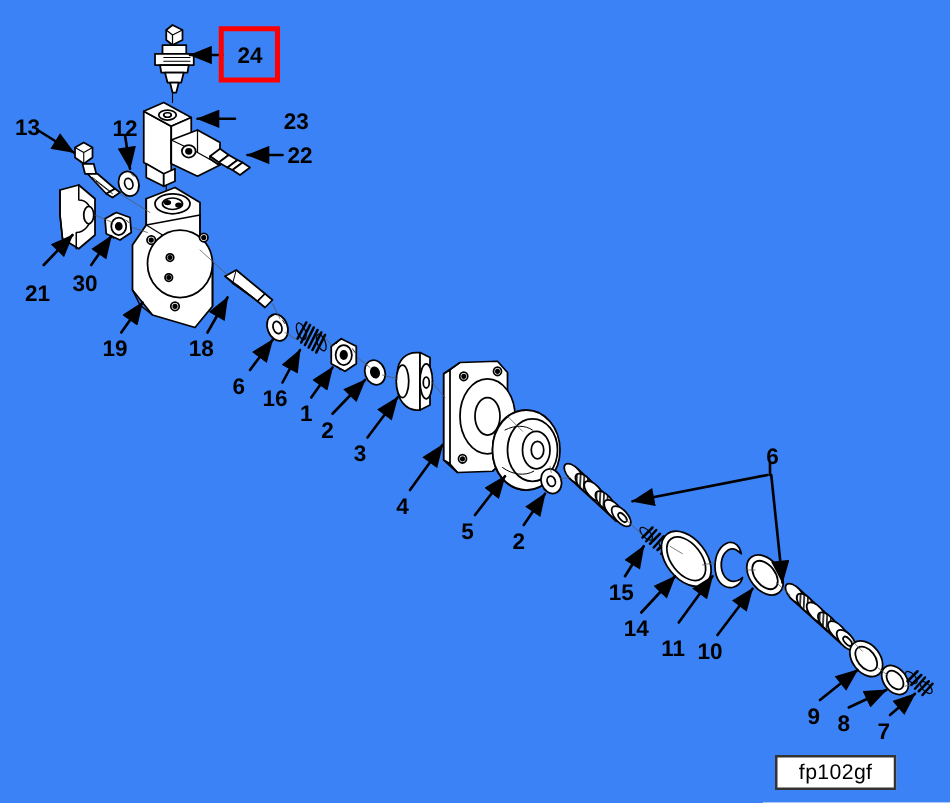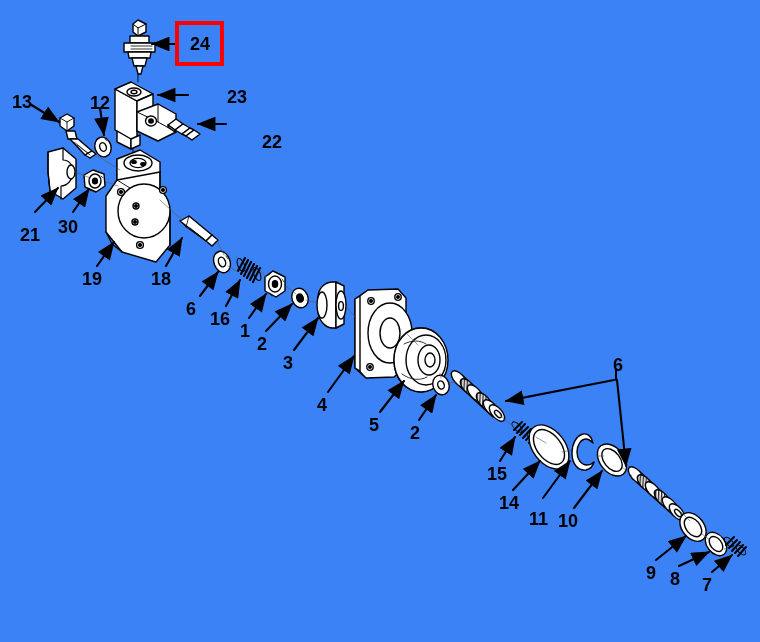--- a/index.html
+++ b/index.html
@@ -368,21 +368,21 @@
         <path d="M712,572 L732,555" marker-end="url(#arrowhead)"></path>
       </g>
     </g>
   </svg>
 
   <div class="highlight-box" id="highlight-24" style="left: 175px; top: 21px; width: 49px; height: 45px; border-color: rgb(255, 0, 0); border-width: 4px;"></div>
 
   <div id="callout-layer">
       <div class="callout-label" style="left: 190px; top: 35px;">24</div>
       <div class="callout-label" style="left: 179px; top: 88px; margin-left: 48px;">23</div>
-      <div class="callout-label" style="left: 230px; top: 133px; margin-left: 32px;">22</div>
+      <div class="callout-label" style="left: 230px; top: 115px;">22</div>
       <div class="callout-label" style="left: 12px; top: 93px;">13</div>
       <div class="callout-label" style="left: 90px; top: 94px;">12</div>
       <div class="callout-label" style="left: 20px; top: 216px; margin-top: 10px;">21</div>
       <div class="callout-label" style="left: 58px; top: 218px;">30</div>
       <div class="callout-label" style="left: 82px; top: 270px;">19</div>
       <div class="callout-label" style="left: 151px; top: 270px;">18</div>
       <div class="callout-label" style="left: 186px; top: 300px;">6</div>
       <div class="callout-label" style="left: 210px; top: 310px;">16</div>
       <div class="callout-label" style="left: 240px; top: 322px;">1</div>
       <div class="callout-label" style="left: 257px; top: 335px;">2</div>
@@ -393,14 +393,17 @@
       <div class="callout-label" style="left: 613px; top: 356px;">6</div>
       <div class="callout-label" style="left: 487px; top: 465px;">15</div>
       <div class="callout-label" style="left: 499px; top: 494px;">14</div>
       <div class="callout-label" style="left: 529px; top: 510px;">11</div>
       <div class="callout-label" style="left: 558px; top: 512px; text-align: center;">10</div>
       <div class="callout-label" style="left: 646px; top: 564px;">9</div>
       <div class="callout-label" style="left: 670px; top: 570px;">8</div>
       <div class="callout-label" style="left: 702px; top: 576px;">7</div>
     </div>
 
+  <div class="caption-box" id="caption-box" style="left: 620px; top: 604px; width: 97px; height: 28px;">
+    <span>fp102gf</span>
+  </div>
 
 </div>
 
 </body></html>

